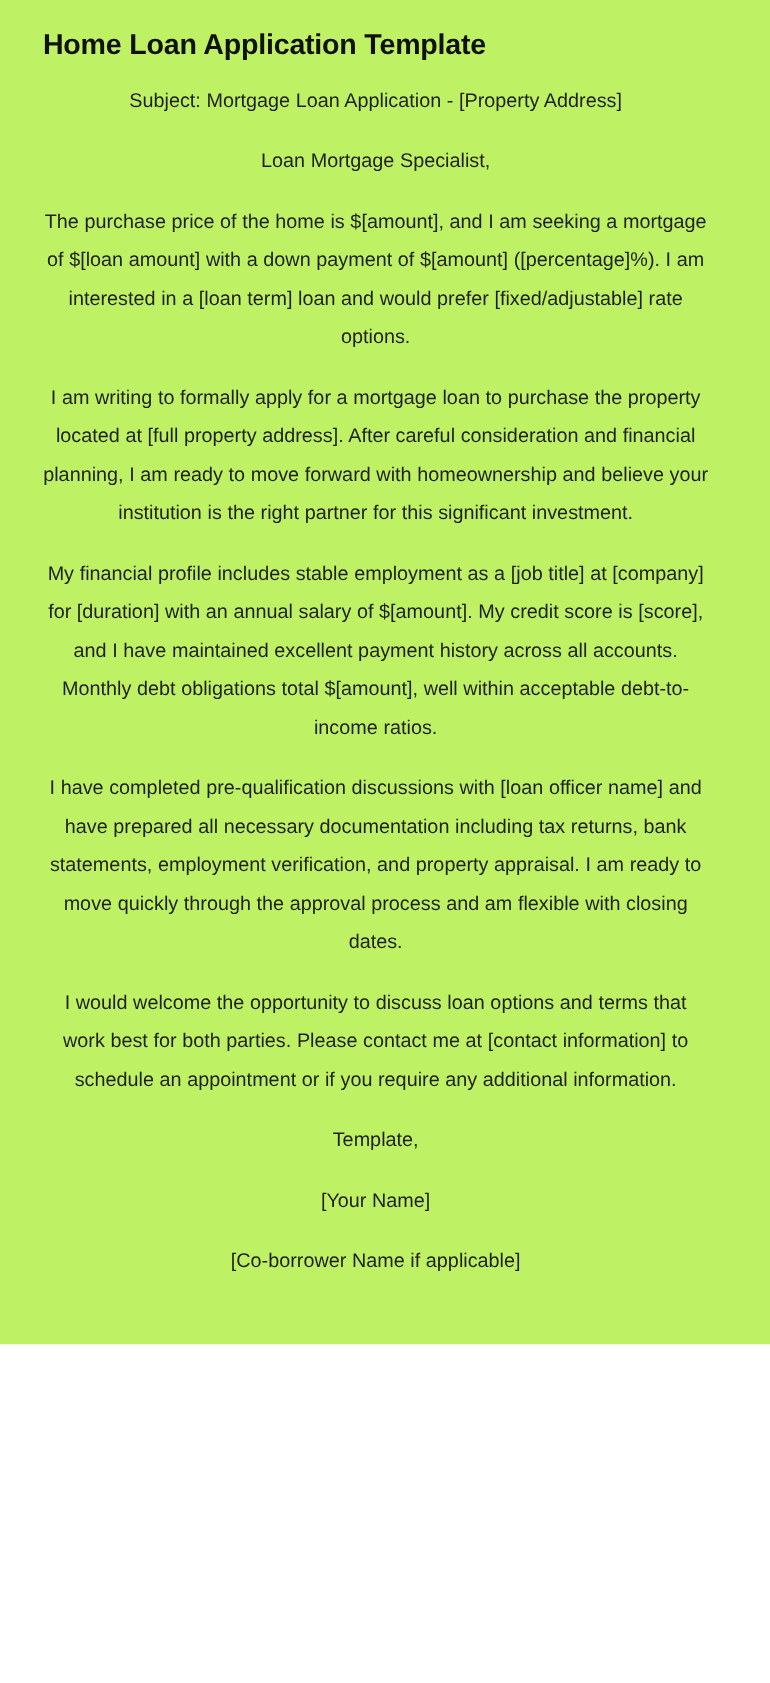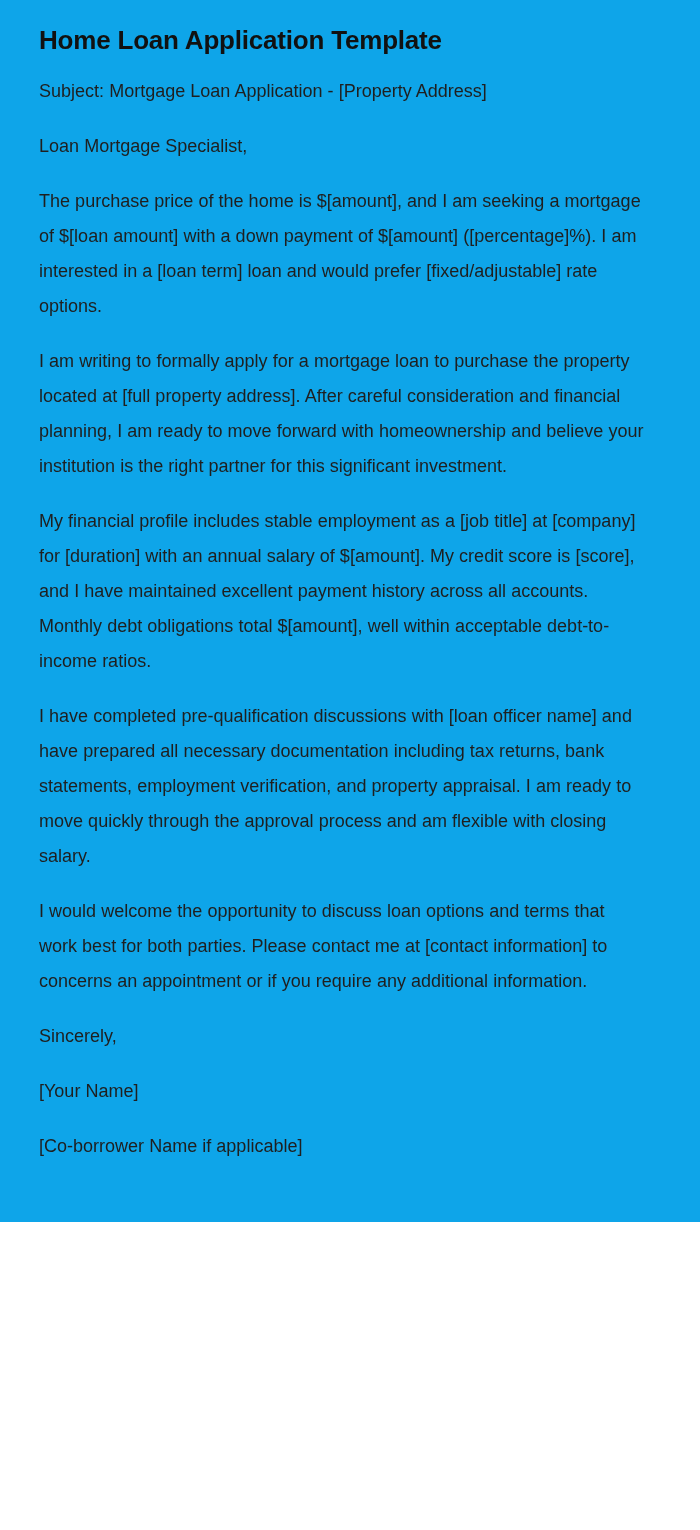--- a/index.html
+++ b/index.html
@@ -12,37 +12,37 @@
     width: 700px;
     min-height: 1530px;
     font-family: "Liberation Sans", sans-serif;
     color: #1f1f1f;
     -webkit-font-smoothing: antialiased;
   }
   .page {
     box-sizing: border-box;
     width: 700px;
     padding: 24px 40px 40px 39px;
-    background: #0ea5e9;
+    background: #bef264;
   }
   .doc-title {
     font-size: 26px;
     font-weight: bold;
     line-height: 32px;
     letter-spacing: -0.2px;
     color: #111111;
     margin: 0 0 18px 0;
   }
   .para {
     font-size: 18px;
     line-height: 35px;
     color: #1f1f1f;
     margin: 0 0 20px 0;
     max-width: 605px;
-    text-align: left;
+    text-align: center;
     word-spacing: 0.1px;
   }
   .para:last-child {
     margin-bottom: 18px;
   }
 </style>
 </head>
 <body>
 
 <div class="page">
@@ -53,24 +53,24 @@
 
   <p class="para">Loan Mortgage Specialist,</p>
 
   <p class="para">The purchase price of the home is $[amount], and I am seeking a mortgage of $[loan amount] with a down payment of $[amount] ([percentage]%). I am interested in a [loan term] loan and would prefer [fixed/adjustable] rate options.</p>
 
   <p class="para">I am writing to formally apply for a mortgage loan to purchase the property located at [full property address]. After careful consideration and financial planning, I am ready to move forward with homeownership and believe your institution is the right partner for this significant investment.</p>
 
   <p class="para">My financial profile includes stable employment as a [job title] at [company] for [duration] with an annual salary of $[amount]. My credit score is [score], and I have maintained excellent payment history across all accounts. Monthly debt obligations total $[amount], well within acceptable debt-to-income ratios.</p>
 
 
-  <p class="para">I have completed pre-qualification discussions with [loan officer name] and have prepared all necessary documentation including tax returns, bank statements, employment verification, and property appraisal. I am ready to move quickly through the approval process and am flexible with closing salary.</p>
+  <p class="para">I have completed pre-qualification discussions with [loan officer name] and have prepared all necessary documentation including tax returns, bank statements, employment verification, and property appraisal. I am ready to move quickly through the approval process and am flexible with closing dates.</p>
 
-  <p class="para">I would welcome the opportunity to discuss loan options and terms that work best for both parties. Please contact me at [contact information] to concerns an appointment or if you require any additional information.</p>
+  <p class="para">I would welcome the opportunity to discuss loan options and terms that work best for both parties. Please contact me at [contact information] to schedule an appointment or if you require any additional information.</p>
 
 
-  <p class="para">Sincerely,</p>
+  <p class="para">Template,</p>
 
   <p class="para">[Your Name]</p>
 
   <p class="para">[Co-borrower Name if applicable]</p>
 
 </div>
 
 </body></html>

